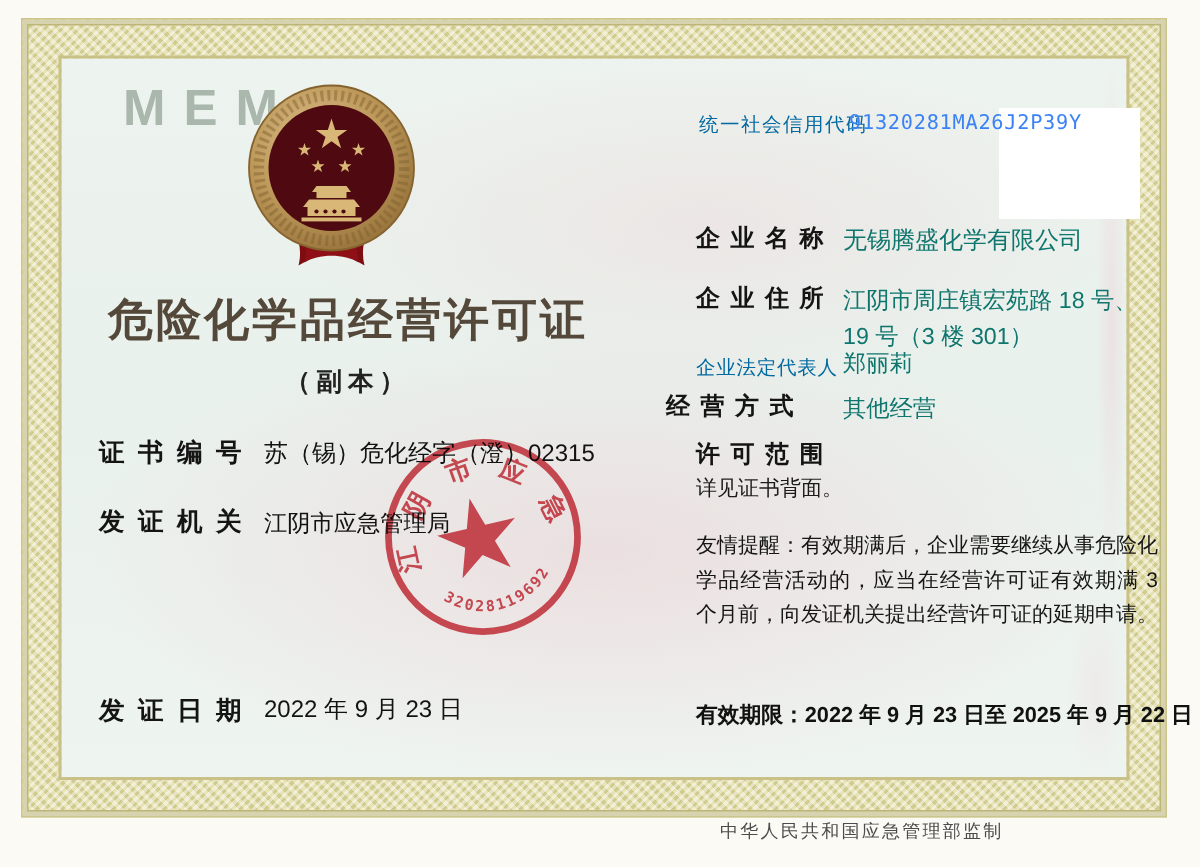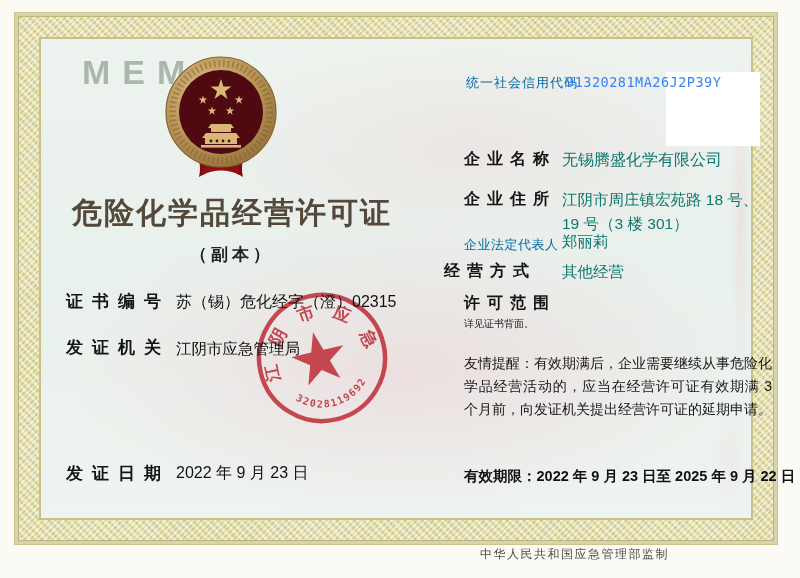--- a/index.html
+++ b/index.html
@@ -48,21 +48,21 @@
 
   .f-label { font-size:17px; font-weight:600; letter-spacing:9px; color:#141414; white-space:nowrap; }
   .f-value { font-size:16px; color:#121212; white-space:nowrap; }
 
   .s-label { font-size:13px; font-weight:normal; letter-spacing:1px; color:#0369a1; white-space:nowrap;text-align:right; }
   .mono { font-family:"DejaVu Sans Mono", monospace; font-size:13.5px; color:#3b82f6; letter-spacing:.5px; }
 
   .r-label { font-size:16px; font-weight:600; letter-spacing:7px; color:#141414; white-space:nowrap; }
   .r-value { font-size:15.5px; color:#0f766e; white-space:nowrap; }
 
-  .note { font-size:10px; color:#1a1a1a; }
+  .note { font-size:14px; color:#1a1a1a; }
   .reminder {
     left:464px; top:352px; width:308px; font-size:14px; line-height:1.65;
     color:#161616; text-align:justify;
   }
   .validity { left:464px; top:467px; font-size:14.5px; font-weight:600; color:#111; white-space:nowrap; }
 
   .white-patch { left:666px; top:72px; width:94px; height:74px; background:#ffffff; }
 
   .footer {
     left:480px; top:546px; width:278px; 

